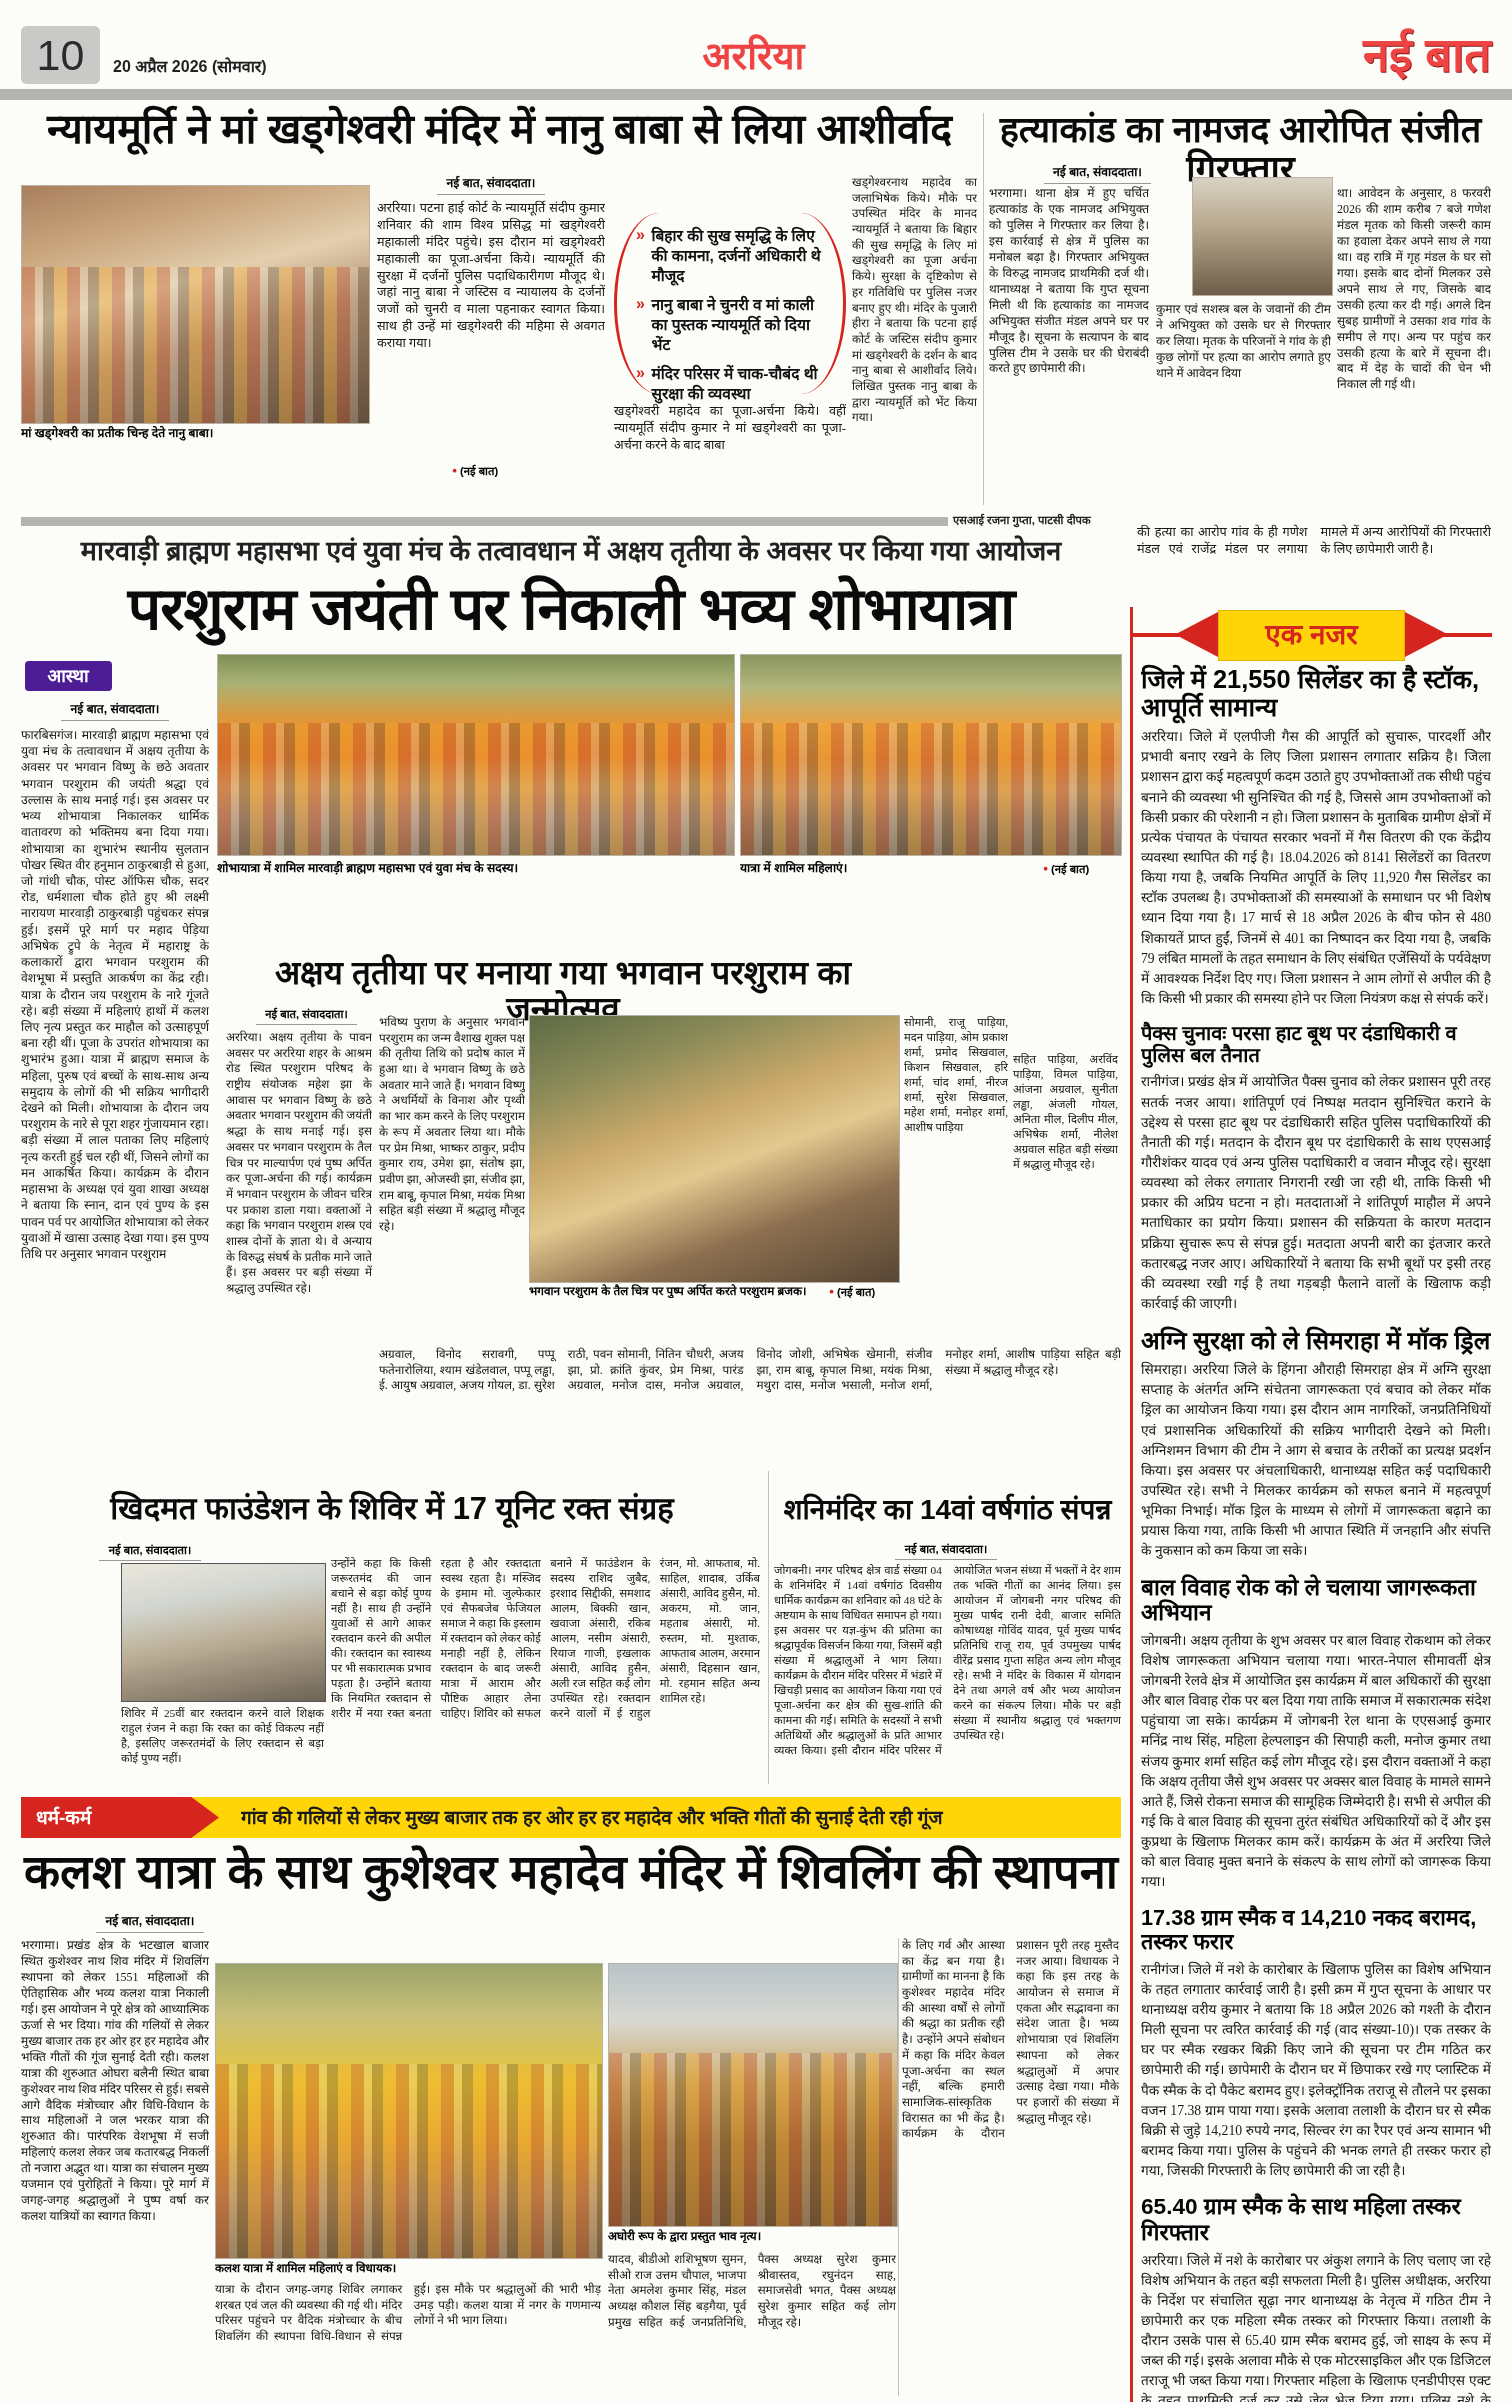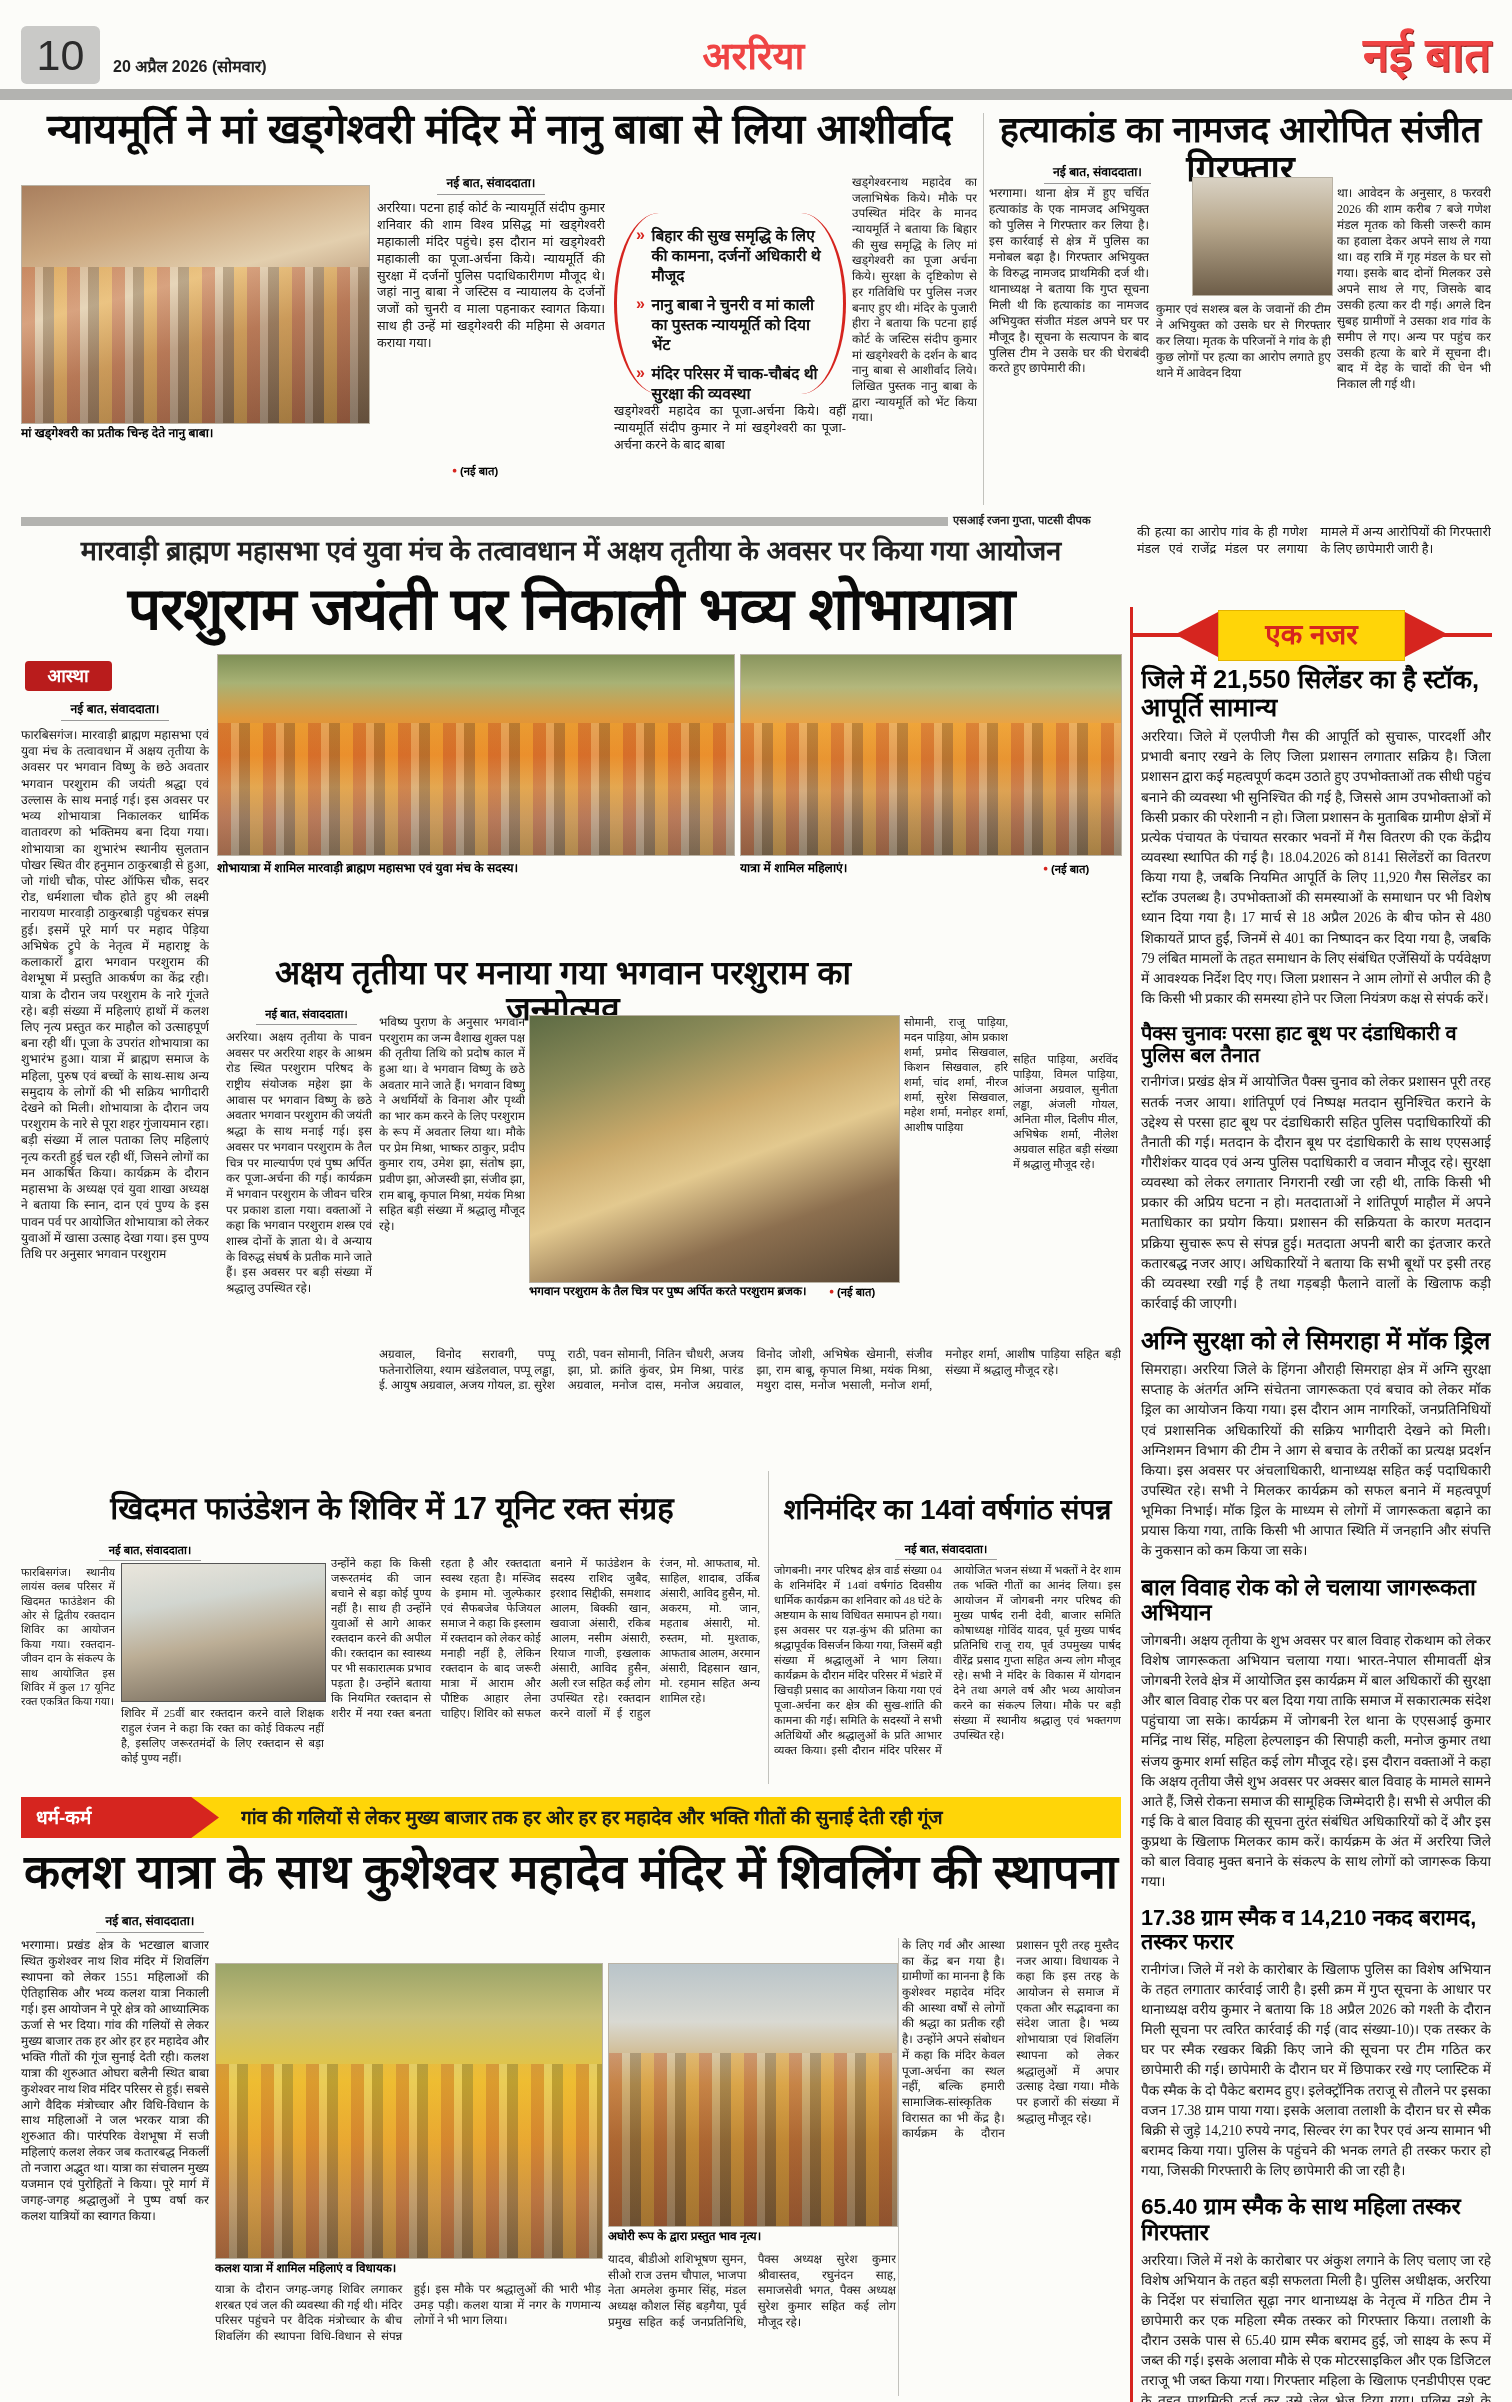--- a/index.html
+++ b/index.html
@@ -31,21 +31,21 @@
   .ph7{background:linear-gradient(180deg,#b9c4c9 0%,#d9d9d2 22%,#caa35c 46%,#a5793f 68%,#7b5c3a 100%);}
   .ph8{background:linear-gradient(180deg,#d9d2c4 0%,#b9a98e 40%,#6d5d48 100%);}
   .stripes::after{content:"";position:absolute;left:0;right:0;top:34%;bottom:0;
     background:repeating-linear-gradient(90deg,rgba(190,60,20,.30) 0 13px,rgba(255,255,255,.14) 13px 21px,rgba(60,40,20,.24) 21px 32px,rgba(255,170,30,.30) 32px 45px);}
   
   .bullets{border-left:3.8px solid #d6251f;border-right:3.8px solid #d6251f;border-radius:56px/113px;
     padding:13px 19px;box-sizing:border-box;}
   .bullet{display:flex;gap:6.6px;margin-bottom:9.4px;font-weight:bold;font-size:15.5px;line-height:1.28;color:#111;}
   .b-arrow{color:#d6251f;font-weight:bold;font-size:16px;line-height:1.1;}
   
-  .tag{background:#b91c1c;color:#fff;font-weight:bold;text-align:center;border-radius:3.8px;}
+  .tag{background:#4c1d95;color:#fff;font-weight:bold;text-align:center;border-radius:3.8px;}
   .ystrip{background:#ffd508;}
   .dk-label{background:#d6251f;color:#fff;font-weight:bold;
     clip-path:polygon(0 0,86% 0,100% 50%,86% 100%,0 100%);}
   .strip-txt{font-weight:bold;color:#1a1a1a;}
   
   .rib-line{position:absolute;background:#d6251f;height:3.8px;}
   .rib-box{position:absolute;background:#ffd508;color:#d6251f;font-weight:bold;text-align:center;
     border:1.9px solid #e3b400;}
   .rib-arrow{position:absolute;background:#d6251f;}
   .arrow-l{clip-path:polygon(100% 0,100% 100%,0 50%);}
@@ -142,21 +142,20 @@
     <span class="cdot">●</span><span>(नई बात)</span>
   </div>
   <div class="abs bt" style="left:904px;top:1015px;width:104px;height:288px;font-size:11.3px;">सोमानी, राजू पाड़िया, मदन पाड़िया, ओम प्रकाश शर्मा, प्रमोद सिखवाल, किशन सिखवाल, हरि शर्मा, चांद शर्मा, नीरज शर्मा, सुरेश सिखवाल, महेश शर्मा, मनोहर शर्मा, आशीष पाड़िया</div>
   <div class="abs bt" style="left:1013px;top:1052px;width:105px;height:288px;font-size:11.3px;">सहित पाड़िया, अरविंद पाड़िया, विमल पाड़िया, आंजना अग्रवाल, सुनीता लड्ढा, अंजली गोयल, अनिता मील, दिलीप मील, अभिषेक शर्मा, नीलेश अग्रवाल सहित बड़ी संख्या में श्रद्धालु मौजूद रहे।</div>
   <div class="abs bt names" style="left:379px;top:1311px;width:742px;height:122px;font-size:11.8px;column-count:4;">अग्रवाल, विनोद सरावगी, पप्पू फतेनारोलिया, श्याम खंडेलवाल, पप्पू लड्ढा, ई. आयुष अग्रवाल, अजय गोयल, डा. सुरेश राठी, पवन सोमानी, नितिन चौधरी, अजय झा, प्रो. क्रांति कुंवर, प्रेम मिश्रा, पारंड अग्रवाल, मनोज दास, मनोज अग्रवाल, विनोद जोशी, अभिषेक खेमानी, संजीव झा, राम बाबू, कृपाल मिश्रा, मयंक मिश्रा, मथुरा दास, मनोज भसाली, मनोज शर्मा, मनोहर शर्मा, आशीष पाड़िया सहित बड़ी संख्या में श्रद्धालु मौजूद रहे।</div>
 
   <div class="abs hl" style="left:21px;top:1492px;width:742px;font-size:31px;">खिदमत फाउंडेशन के शिविर में 17 यूनिट रक्त संग्रह</div>
   <div class="abs byw" style="left:56px;top:1540px;width:188px;">
     <span class="by" style="font-size:11.3px;">नई बात, संवाददाता।</span>
   </div>
-  <div class="abs bt" style="left:21px;top:1565px;width:94px;height:222px;font-size:10.8px;">फारबिसगंज। स्थानीय लायंस क्लब परिसर में खिदमत फाउंडेशन की ओर से द्वितीय रक्तदान शिविर का आयोजन किया गया। रक्तदान-जीवन दान के संकल्प के साथ आयोजित इस शिविर में कुल 17 यूनिट रक्त एकत्रित किया गया।</div>
   <div class="ph ph5" style="left:121px;top:1563px;width:203px;height:137px;border:0.9px solid #555;"></div>
   <div class="abs bt" style="left:121px;top:1706px;width:203px;height:81px;font-size:11.3px;">शिविर में 25वीं बार रक्तदान करने वाले शिक्षक राहुल रंजन ने कहा कि रक्त का कोई विकल्प नहीं है, इसलिए जरूरतमंदों के लिए रक्तदान से बड़ा कोई पुण्य नहीं।</div>
   <div class="abs bt" style="left:331px;top:1556px;width:429px;height:232px;font-size:11.3px;column-count:4;column-gap:9.4px;">उन्होंने कहा कि किसी जरूरतमंद की जान बचाने से बड़ा कोई पुण्य नहीं है। साथ ही उन्होंने युवाओं से आगे आकर रक्तदान करने की अपील की। रक्तदान का स्वास्थ्य पर भी सकारात्मक प्रभाव पड़ता है। उन्होंने बताया कि नियमित रक्तदान से शरीर में नया रक्त बनता रहता है और रक्तदाता स्वस्थ रहता है। मस्जिद के इमाम मो. जुल्फेकार एवं सैफबजेब फेजियल समाज ने कहा कि इस्लाम में रक्तदान को लेकर कोई मनाही नहीं है, लेकिन रक्तदान के बाद जरूरी मात्रा में आराम और पौष्टिक आहार लेना चाहिए। शिविर को सफल बनाने में फाउंडेशन के सदस्य राशिद जुबैद, इरशाद सिद्दीकी, समशाद आलम, बिक्की खान, खवाजा अंसारी, रकिब आलम, नसीम अंसारी, रियाज गाजी, इखलाक अंसारी, आविद हुसैन, अली रज सहित कई लोग उपस्थित रहे। रक्तदान करने वालों में ई राहुल रंजन, मो. आफताब, मो. साहिल, शादाब, उर्किब अंसारी, आविद हुसैन, मो. अकरम, मो. जान, महताब अंसारी, मो. रुस्तम, मो. मुश्ताक, आफताब आलम, अरमान अंसारी, दिहसान खान, मो. रहमान सहित अन्य शामिल रहे।</div>
 
   <div class="vr" style="left:768px;top:1471px;height:313px;"></div>
 
   <div class="abs hl" style="left:774px;top:1495px;width:347px;font-size:28px;">शनिमंदिर का 14वां वर्षगांठ संपन्न</div>
   <div class="abs byw" style="left:852px;top:1539px;width:188px;">
     <span class="by" style="font-size:11.3px;">नई बात, संवाददाता।</span>
   </div>

